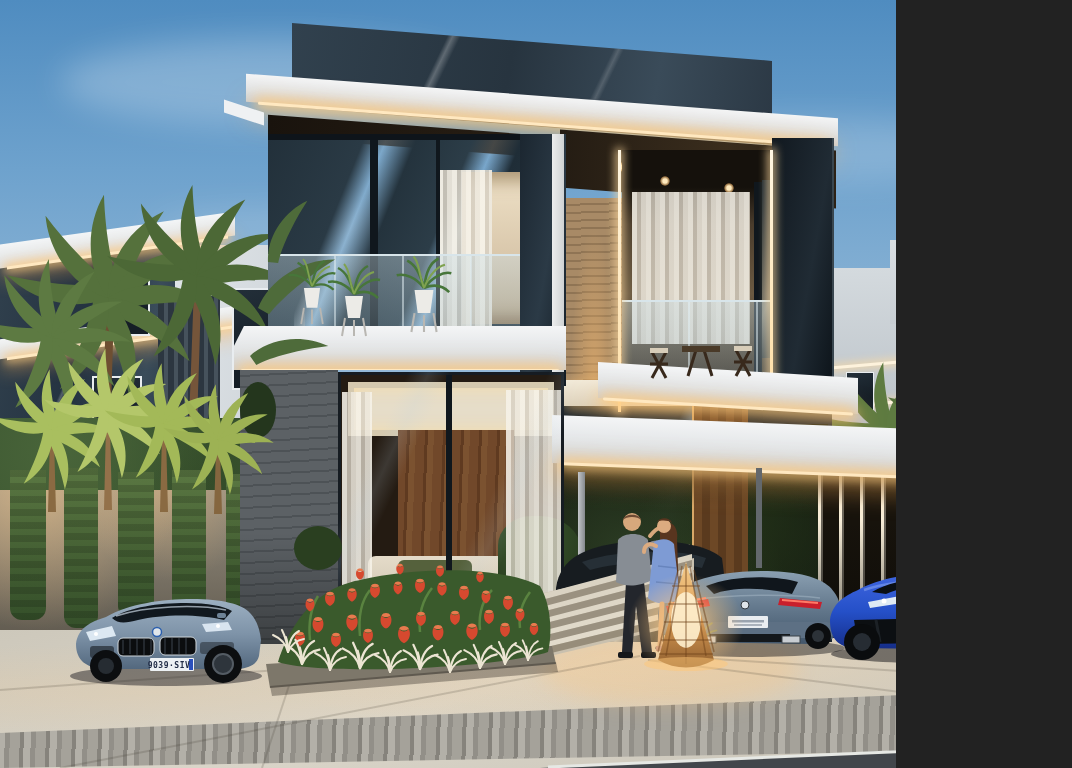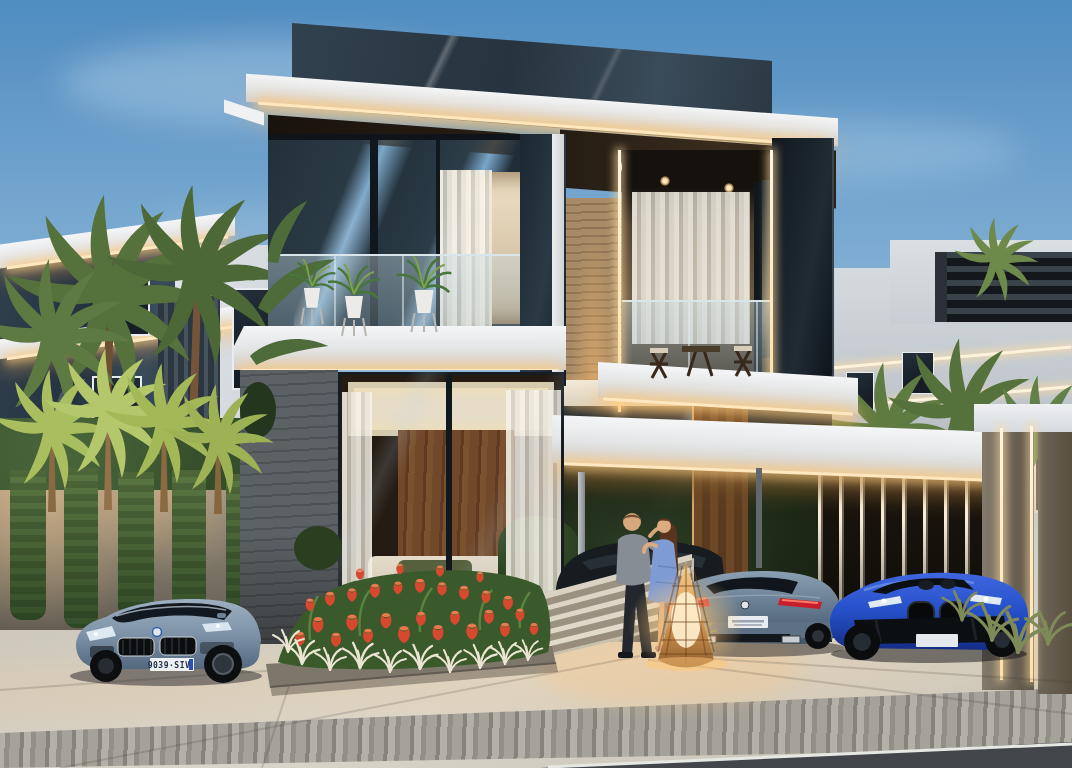--- a/index.html
+++ b/index.html
@@ -1,16 +1,16 @@
 <!DOCTYPE html>
 <html><head>
 <meta charset="utf-8">
 <style>
   html,body{margin:0;padding:0;background:#222;font-family:"DejaVu Sans",sans-serif;}
-  #stage{position:relative;width:1072px;height:768px;overflow:hidden;background:#6ea2cd;}
+  #stage{position:relative;width:896px;height:768px;overflow:hidden;background:#6ea2cd;}
   .a{position:absolute;}
   
   #sky{left:0;top:0;width:1072px;height:768px;z-index:0;
     background:linear-gradient(180deg,#4f8cc0 0%,#6ea2cd 22%,#8fb6d6 45%,#b3cadd 68%,#c9d6e0 100%);}
   .cloud{border-radius:50%;background:rgba(255,255,255,.24);filter:blur(16px);z-index:1;}
   #cl1{left:60px;top:38px;width:430px;height:88px;}
   #cl2{left:620px;top:118px;width:400px;height:64px;background:rgba(255,255,255,.18);}
   #cl3{left:150px;top:208px;width:260px;height:40px;background:rgba(255,255,255,.14);}
   
   #nlWall{left:0;top:245px;width:305px;height:262px;z-index:3;background:linear-gradient(105deg,#e8ecef 0%,#dde2e6 55%,#c9cfd4 100%);}

